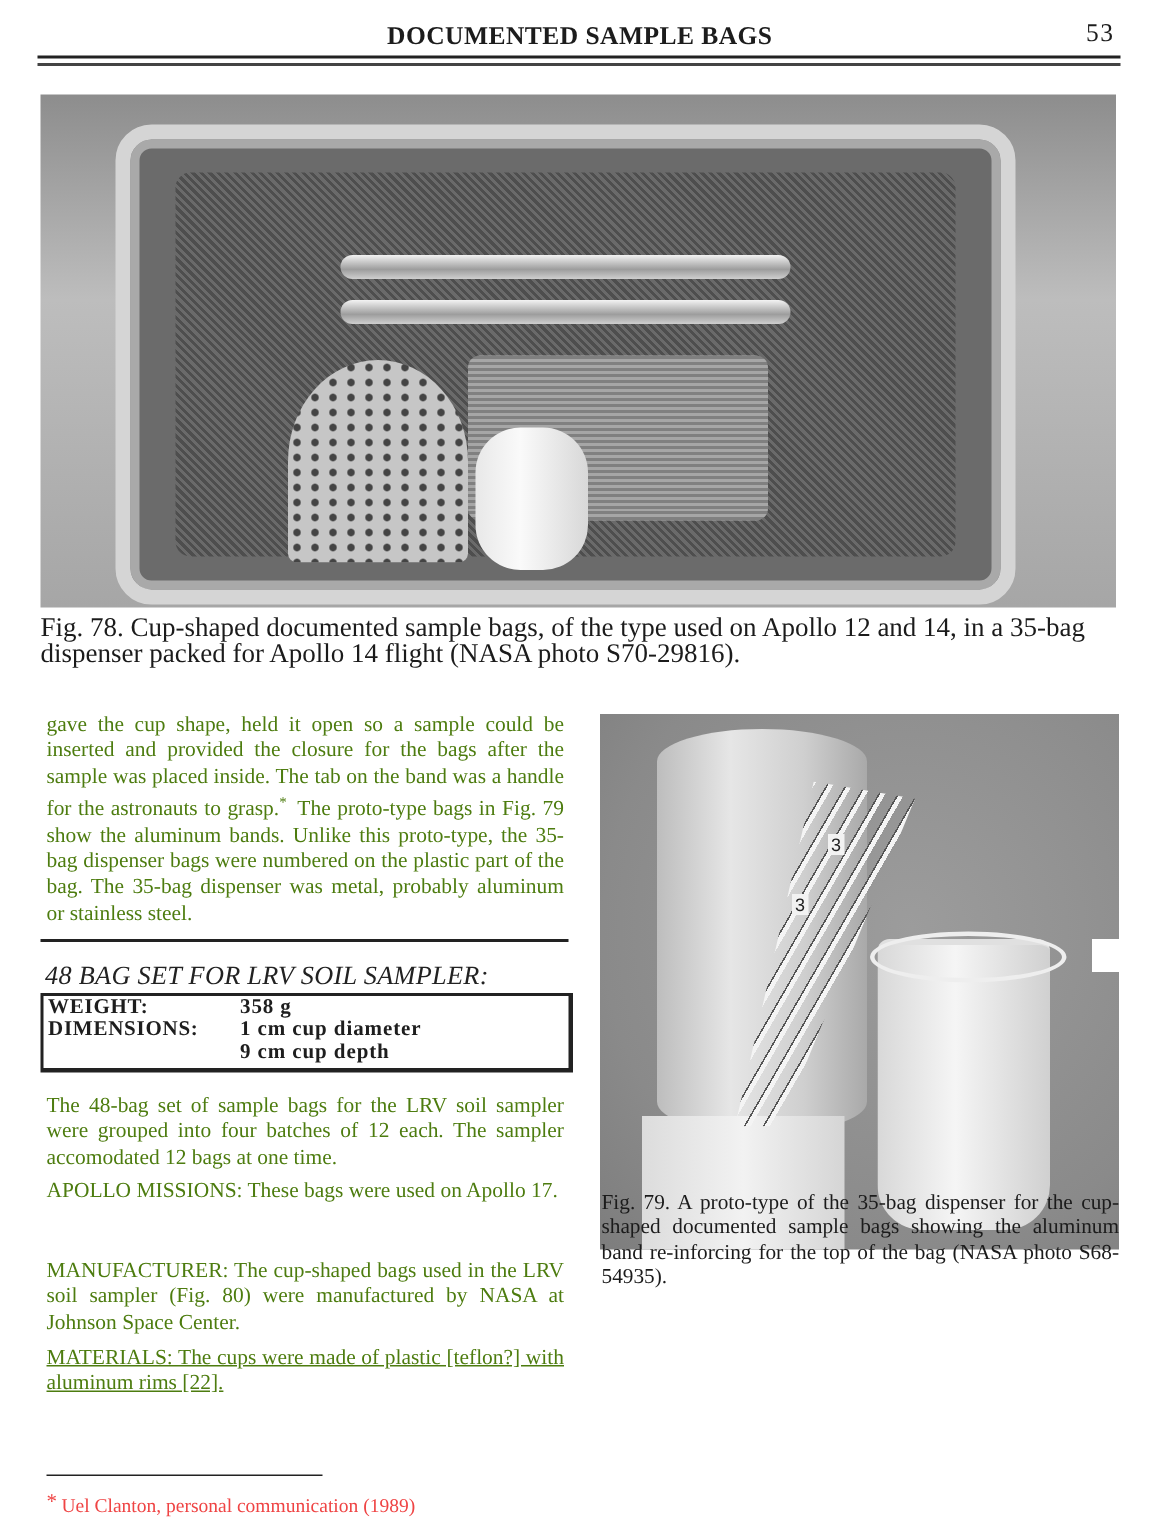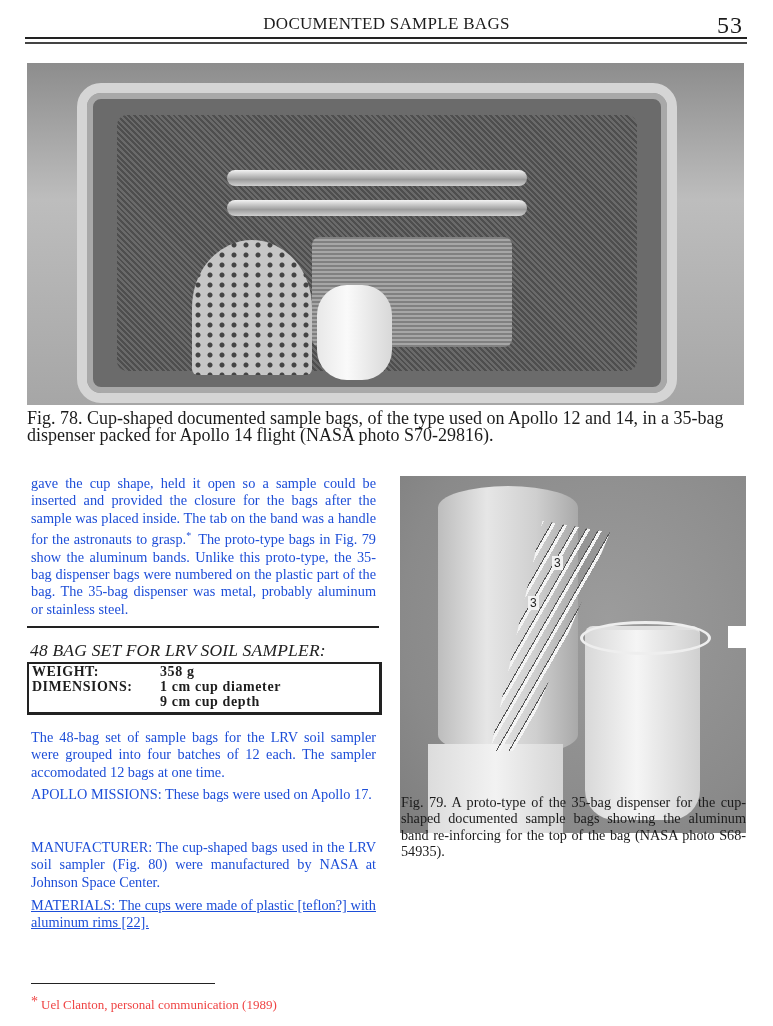--- a/index.html
+++ b/index.html
@@ -1,22 +1,22 @@
 <!DOCTYPE html>
 <html><head>
   <meta charset="utf-8">
   <style>
     html, body { margin: 0; padding: 0; background: #ffffff; }
     body { width: 773px; height: 1026px; position: relative; overflow: hidden;
            font-family: "Liberation Serif", serif; color: #1a1a1a; }
 
     .running-head { position: absolute; left: 0; top: 0; width: 773px; height: 40px; }
     .running-title { position: absolute; left: 0; width: 773px; top: 14px; text-align: center;
-                     font-weight: normal; font-size: 17px; letter-spacing: 0.3px; color: #1c1c1c; }
-    .page-number { position: absolute; right: 30px; top: 12px; font-size: 24px; color: #1c1c1c; letter-spacing: 1px; }
+                     font-weight: bold; font-size: 17px; letter-spacing: 0.3px; color: #1c1c1c; }
+    .page-number { position: absolute; right: 30px; top: 12px; font-size: 17px; color: #1c1c1c; letter-spacing: 1px; }
     .head-rule { position: absolute; left: 25px; width: 722px; top: 37px; height: 3px;
                  border-top: 2px solid #222; border-bottom: 2px solid #444; }
 
     .photo { position: absolute; overflow: hidden; }
     #fig78-photo { left: 27px; top: 63px; width: 717px; height: 342px;
       background:
         radial-gradient(ellipse at 45% 52%, #d9d9d9 0 10%, transparent 11%),
         linear-gradient(180deg, #8d8d8d 0%, #bdbdbd 40%, #a6a6a6 100%); }
     .case-outer { position: absolute; left: 50px; top: 20px; width: 580px; height: 300px;
                   border-radius: 24px; border: 10px solid #d5d5d5; background: #6b6b6b;
@@ -28,21 +28,21 @@
             background: linear-gradient(180deg, #f3f3f3, #9d9d9d 60%, #cfcfcf); }
     .mesh-pad { position: absolute; left: 195px; top: 122px; width: 200px; height: 110px;
                 background: repeating-linear-gradient(0deg, #808080 0 2px, #a6a6a6 2px 4px); border-radius: 8px; }
     .scoop { position: absolute; left: 75px; top: 125px; width: 120px; height: 135px; border-radius: 50% 50% 6px 6px;
              background: radial-gradient(circle, #444 0 2px, transparent 3px) 0 0/12px 10px, #c6c6c6; }
     .bag-white { position: absolute; left: 200px; top: 170px; width: 75px; height: 95px; border-radius: 30px;
                  background: linear-gradient(90deg, #e8e8e8, #fafafa 40%, #d8d8d8); }
 
     .fig78-caption { position: absolute; left: 27px; top: 410px; width: 720px; font-size: 18px; line-height: 17px; color: #1b1b1b; }
 
-    .col-left { position: absolute; left: 31px; width: 345px; font-size: 14.3px; line-height: 17.4px; text-align: justify; color: #1d4ed8; }
+    .col-left { position: absolute; left: 31px; width: 345px; font-size: 14.3px; line-height: 17.4px; text-align: justify; color: #4d7c0f; }
     .p1 { top: 475px; }
     .sec-rule { position: absolute; left: 27px; top: 626px; width: 352px; height: 0; border-top: 2px solid #222; }
     .sec-title { position: absolute; left: 30px; top: 640px; font-style: italic; font-size: 17.5px; color: #222; letter-spacing: 0.2px; }
     .spec-box { position: absolute; left: 27px; top: 662px; width: 350px; height: 48px; border: 2px solid #222;
                 border-right-width: 3px; border-bottom-width: 3px; font-family: "Liberation Serif", serif; font-weight: bold; font-size: 14px; color: #1e1e1e; }
     .spec-row { position: absolute; left: 3px; }
     .spec-key { position: absolute; left: 0; white-space: nowrap; letter-spacing: 0.5px; }
     .spec-val { position: absolute; left: 128px; white-space: nowrap; letter-spacing: 0.6px; }
     .p2 { top: 729px; }
     .p3 { top: 786px; }

